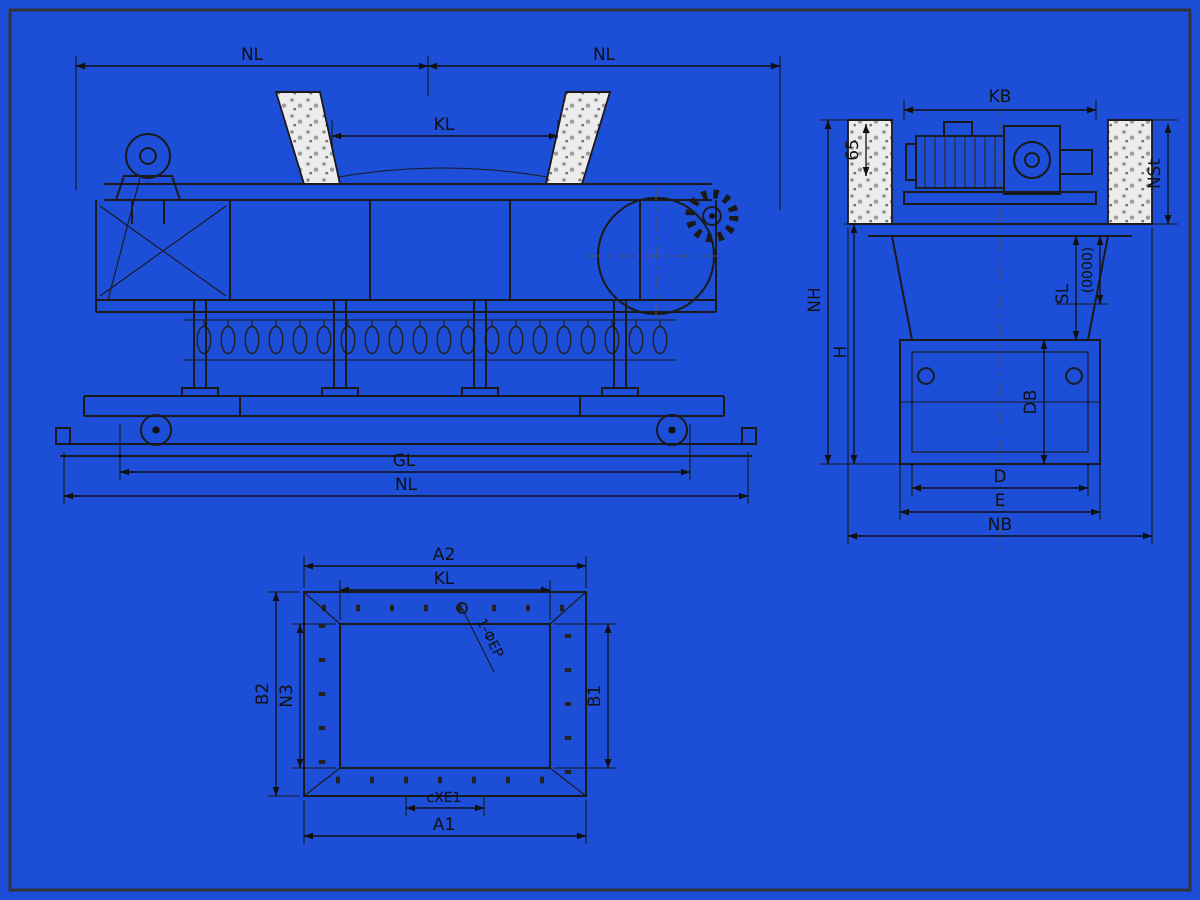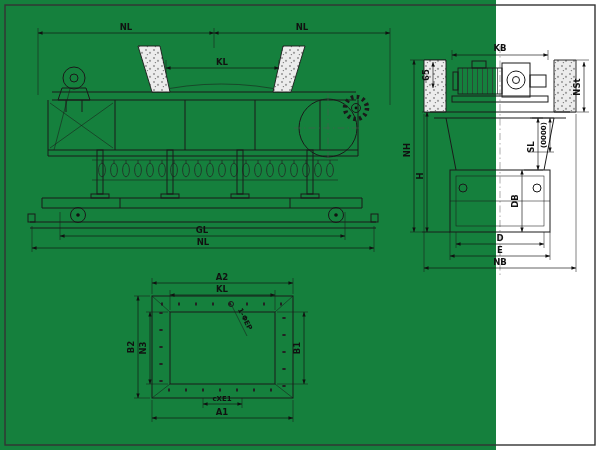--- a/index.html
+++ b/index.html
@@ -1,16 +1,16 @@
 <!DOCTYPE html>
 <html><head>
 <meta charset="utf-8">
 <style>
   html,body{margin:0;padding:0;background:#fff;}
-  .sheet{position:relative;width:496px;height:450px;background:#15803d;font-family:"DejaVu Sans",sans-serif;font-weight:bold;}
+  .sheet{position:relative;width:600px;height:450px;background:#1d4ed8;font-family:"DejaVu Sans",sans-serif;}
   svg{display:block;}
   svg text{font-family:"DejaVu Sans",sans-serif;font-size:8.5px;fill:#111;}
   svg text.sm{font-size:7px;}
   .s{stroke:#1a1a1a;fill:none;stroke-width:1;}
   .t{stroke:#1a1a1a;fill:none;stroke-width:0.55;}
   .d{stroke:#111;fill:none;stroke-width:0.65;}
   .cl{stroke:#555;fill:none;stroke-width:0.5;stroke-dasharray:7 3 1.5 3;}
   .wall{fill:url(#stip);stroke:#1a1a1a;stroke-width:0.9;}
 </style>
 </head>

